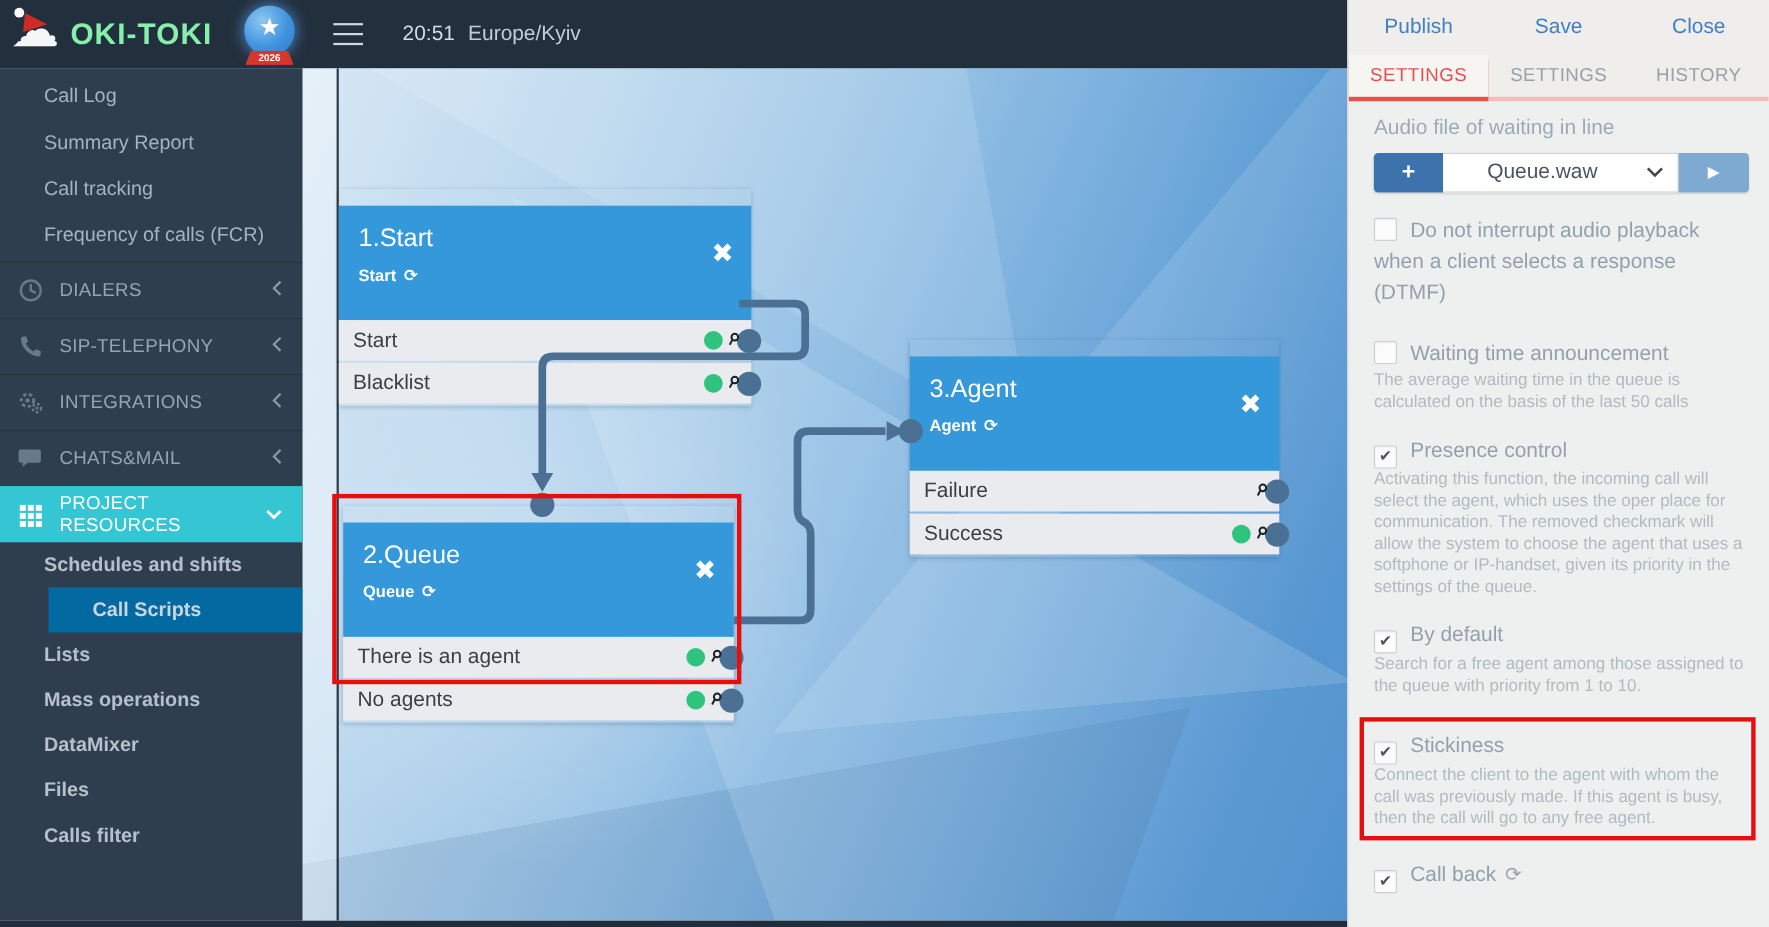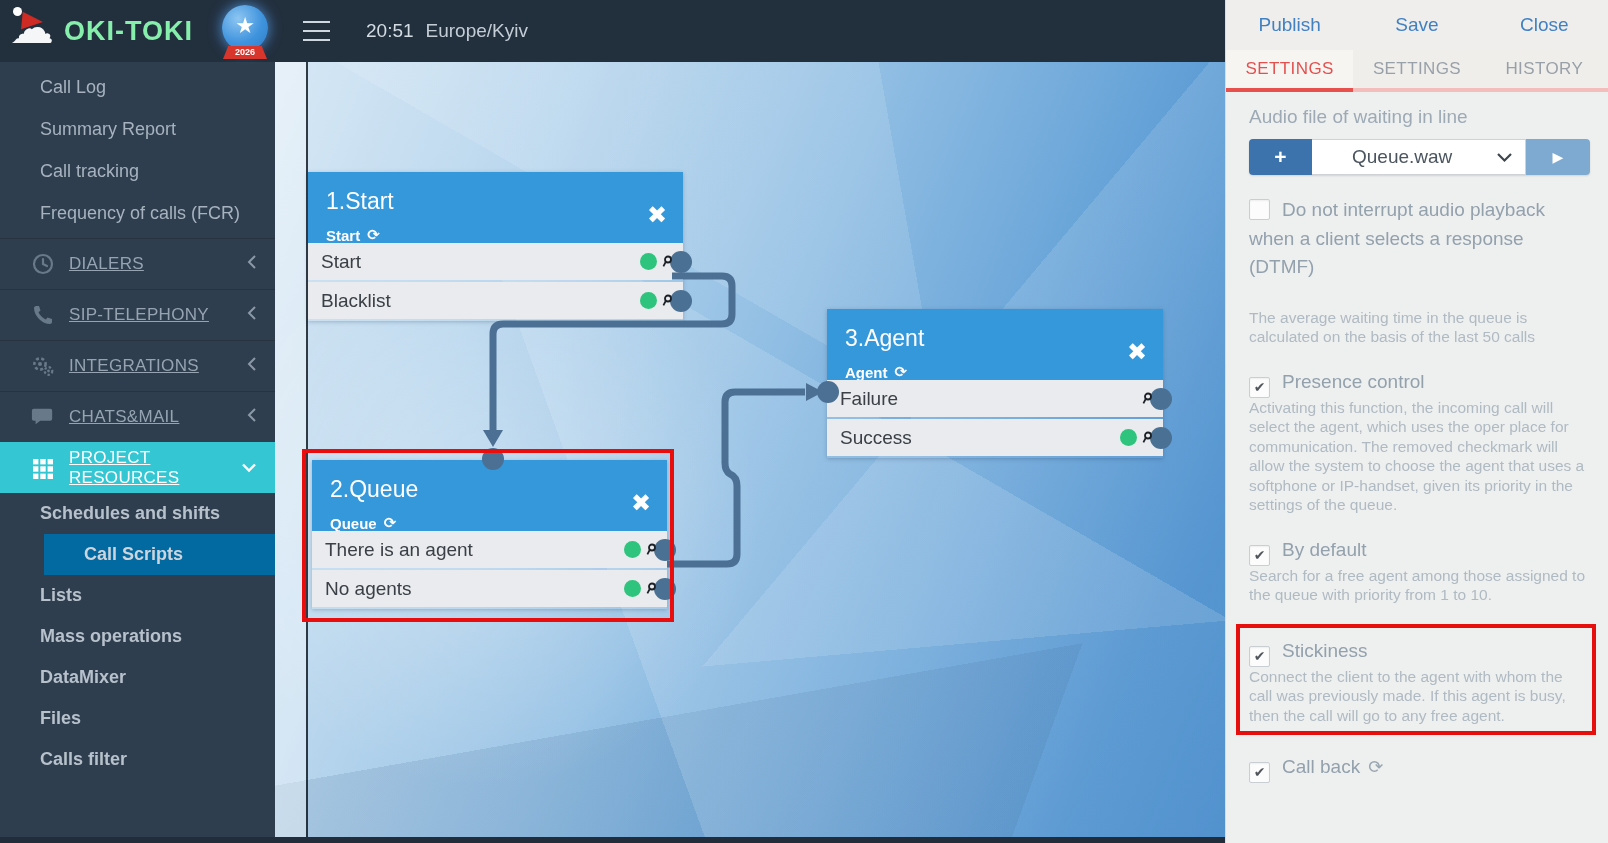--- a/index.html
+++ b/index.html
@@ -19,21 +19,21 @@
   .globe-base { position:absolute; left:4px; bottom:0; width:44px; height:13px; background:#d8352c; clip-path:polygon(12% 0,88% 0,100% 100%,0 100%); text-align:center; color:#fff; font-size:9px; font-weight:bold; line-height:13px; }
   .hamburger { margin-left:32px; display:flex; flex-direction:column; gap:7px; cursor:pointer; }
   .hamburger div { width:27px; height:2px; background:#cfd8e0; }
   .clock-time { margin-left:36px; color:#d3dce3; font-size:19px; }
   .clock-tz { margin-left:12px; color:#c3cdd6; font-size:19px; }
 
   
   .sidebar { position:absolute; left:0; top:62px; width:275px; height:775px; background:#2f3e4e; z-index:9; overflow:hidden; }
   .report-item { height:42px; display:flex; align-items:center; padding-left:40px; color:#a6b3bf; font-size:18px; cursor:pointer; }
   .report-group { padding-top:4px; padding-bottom:4px; }
-  .section-row { height:51px; display:flex; align-items:center; padding:0 18px 0 31px; color:#96a4b1; font-size:17px; border-top:1px solid #27333f; cursor:pointer; letter-spacing:.3px;text-decoration:underline; }
+  .section-row { height:51px; display:flex; align-items:center; padding:0 18px 0 16px; color:#96a4b1; font-size:17px; border-top:1px solid #27333f; cursor:pointer; letter-spacing:.3px; }
   .section-row .s-icon { width:24px; height:24px; margin-right:14px; flex:0 0 auto; }
   .section-row .s-icon svg { display:block; }
   .section-row .chev { margin-left:auto; }
   .section-row.active { background:#34c6d3; color:#ffffff; border-top:1px solid #34c6d3; }
   .resource-item { height:41px; display:flex; align-items:center; padding-left:40px; color:#b6c1cb; font-size:18px; font-weight:bold; cursor:pointer; }
   .resource-item.active { background:#0369a1; color:#ccd5dd;margin-left:44px; }
   .bottom-strip { position:absolute; left:0; top:837px; width:1225px; height:6px; background:#212d3a; z-index:11; }
 
   
   .canvas { position:absolute; left:275px; top:62px; width:950px; height:775px; overflow:hidden;
@@ -42,21 +42,21 @@
       conic-gradient(from 120deg at 20% 15%, rgba(255,255,255,.14) 0 40deg, transparent 40deg 360deg),
       conic-gradient(from 300deg at 70% 45%, rgba(255,255,255,.12) 0 50deg, transparent 50deg 360deg),
       conic-gradient(from 40deg at 45% 78%, rgba(255,255,255,.12) 0 45deg, transparent 45deg 360deg),
       conic-gradient(from 200deg at 85% 75%, rgba(15,55,105,.10) 0 60deg, transparent 60deg 360deg),
       linear-gradient(112deg, #d7e8f5 0%, #bcd8ee 22%, #97c2e5 45%, #6ba6d9 68%, #4189cb 88%, #3580c5 100%);
   }
   .canvas-left-strip { position:absolute; left:0; top:0; bottom:0; width:31px; background:rgba(255,255,255,.38); }
   .canvas-vline { position:absolute; left:31px; top:0; bottom:0; width:2px; background:rgba(8,16,24,.8); }
 
   .node { position:absolute; z-index:2; box-shadow:0 1px 4px rgba(20,40,70,.25); }
-  .node-header { background:#3598db; color:#fff; height:71px; padding:16px 16px 0 18px; position:relative; }
+  .node-header { background:#3598db; color:#fff; height:104px; padding:16px 16px 0 18px; position:relative;margin-top:15px; }
   .node-title { font-size:23px; font-weight:400; }
   .node-subtitle { font-size:15px; font-weight:bold; margin-top:11px; display:flex; align-items:center; gap:7px; }
   .node-close { position:absolute; right:16px; top:31px; font-size:24px; color:#fff; font-family:"DejaVu Sans",sans-serif; cursor:pointer; line-height:1; }
   .node-row { height:37px; background:#e9ebee; margin-bottom:2px; display:flex; align-items:center; padding:0 2px 0 13px; font-size:19px; color:#3a4046; position:relative; cursor:pointer; }
   .row-ports { margin-left:auto; display:flex; align-items:center; }
   .gdot { width:17px; height:17px; border-radius:50%; background:#2ec47d; margin-right:5px; }
   .pin-glyph { margin-right:-3px; position:relative; z-index:2; }
   .out-port { width:22px; height:22px; border-radius:50%; background:#4a7093; margin-right:-11px; position:relative; z-index:1; }
 
   .connectors { position:absolute; left:0; top:0; z-index:3; pointer-events:none; }
@@ -356,20 +356,21 @@
           </span>
         </div>
         <div class="btn-play">▶</div>
       </div>
 
       <div class="option">
         <div class="option-head"><span class="checkbox"></span><span>Do not interrupt audio playback when a client selects a response (DTMF)</span></div>
       </div>
 
       <div class="option" style="margin-top:26px;">
+        <div class="option-head"><span class="checkbox"></span><span>Waiting time announcement</span></div>
         <div class="option-desc">The average waiting time in the queue is calculated on the basis of the last 50 calls</div>
       </div>
 
       <div class="option">
         <div class="option-head"><span class="checkbox">✔</span><span>Presence control</span></div>
         <div class="option-desc">Activating this function, the incoming call will select the agent, which uses the oper place for communication. The removed checkmark will allow the system to choose the agent that uses a softphone or IP-handset, given its priority in the settings of the queue.</div>
       </div>
 
       <div class="option">
         <div class="option-head"><span class="checkbox">✔</span><span>By default</span></div>

